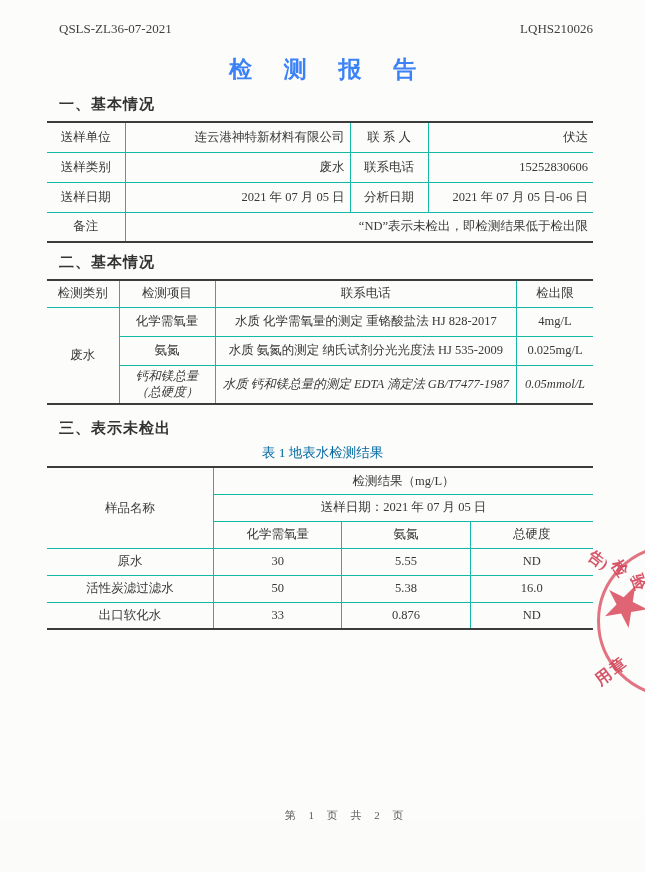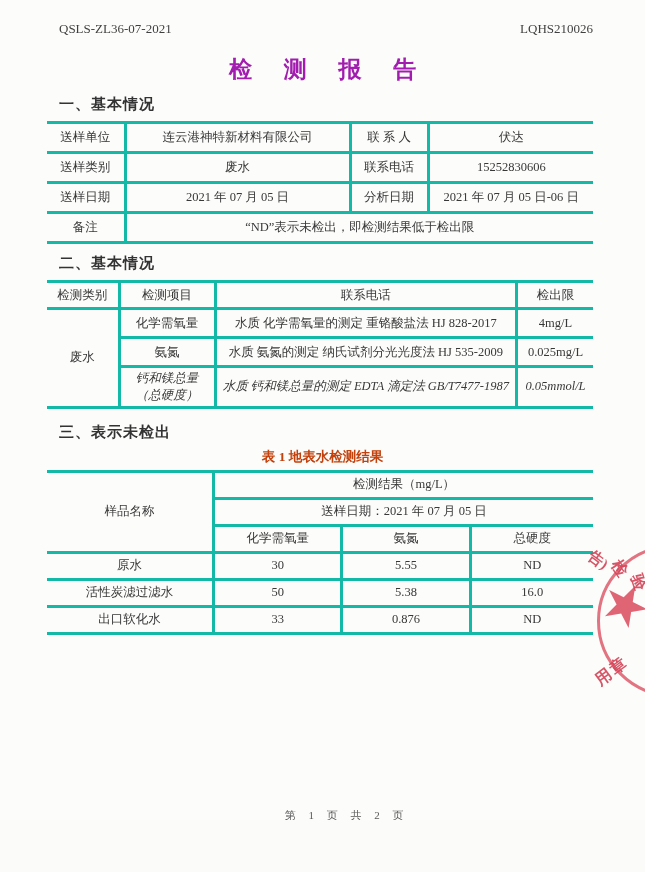--- a/index.html
+++ b/index.html
@@ -25,21 +25,21 @@
     font-size: 13px;
     color: #3f3f3f;
   }
   .doc-title {
     margin-top: 17px;
     text-align: center;
     font-size: 23px;
     font-weight: bold;
     letter-spacing: 13px;
     text-indent: 13px;
-    color: #a21caf;
+    color: #3b82f6;
   }
   .section-heading {
     margin: 10px 0 0 59px;
     font-size: 15px;
     font-weight: bold;
     letter-spacing: 1px;
     color: #333;
   }
   
   .doc-table {
@@ -48,38 +48,38 @@
     width: 546px;
     margin: 7px 0 0 47px;
     border-top: 2px solid #3c3c3c;
     border-bottom: 2px solid #3c3c3c;
     border-left: hidden;
     border-right: hidden;
     font-size: 12.5px;
     color: #383838;
   }
   .doc-table td {
-    border: 3px solid #14b8a6;
+    border: 1px solid #14b8a6;
     padding: 2px 5px;
     line-height: 1.35;
   }
   .c { text-align: center; }
-  .l { text-align: center; padding-left: 11px; }
+  .l { text-align: right; padding-left: 11px; }
   .t-basic tr { height: 30px; }
   .t-method tr.hdr { height: 27px; }
   .t-method tr.r1 { height: 29px; }
   .t-method tr.r2 { height: 29px; }
   .t-method tr.r3 { height: 39px; font-style: italic; }
   .t-result tr { height: 27px; }
   .table-caption {
     margin-top: 6px;
     text-align: center;
     font-size: 13.5px;
-    font-weight: bold;
-    color: #c2410c;
+    font-weight: normal;
+    color: #0369a1;
   }
   .sec3-heading { margin-top: 14px; }
   .doc-footer {
     position: absolute;
     top: 808px;
     left: 0;
     width: 100%;
     text-align: center;
     font-size: 11px;
     letter-spacing: 5px;

